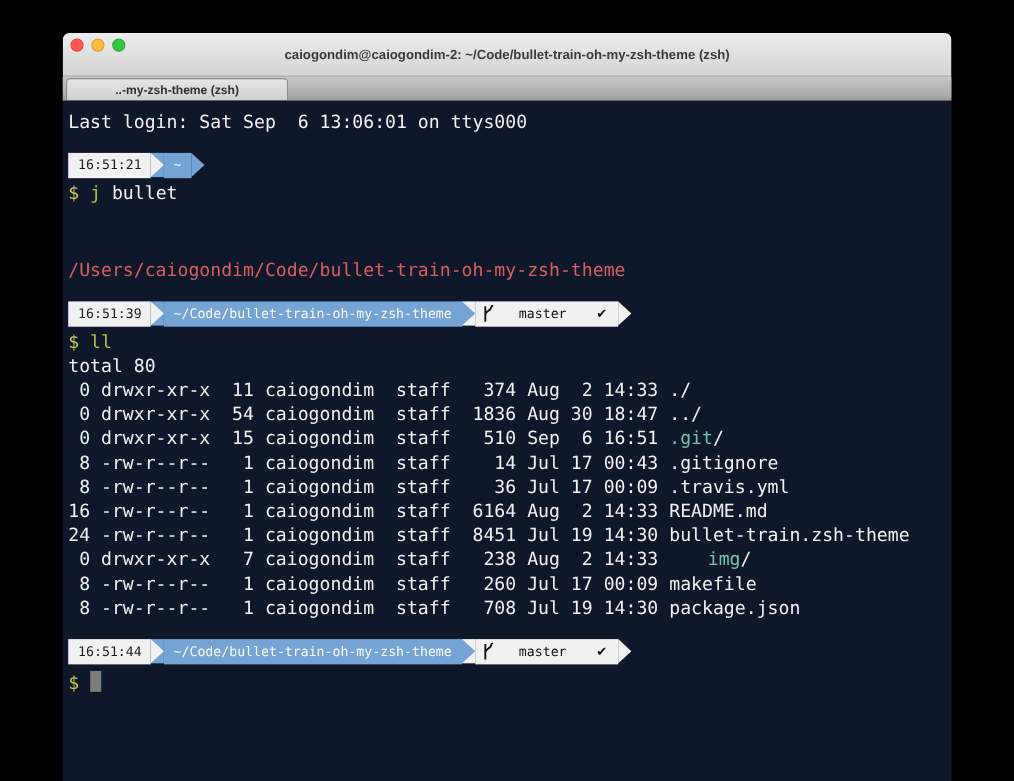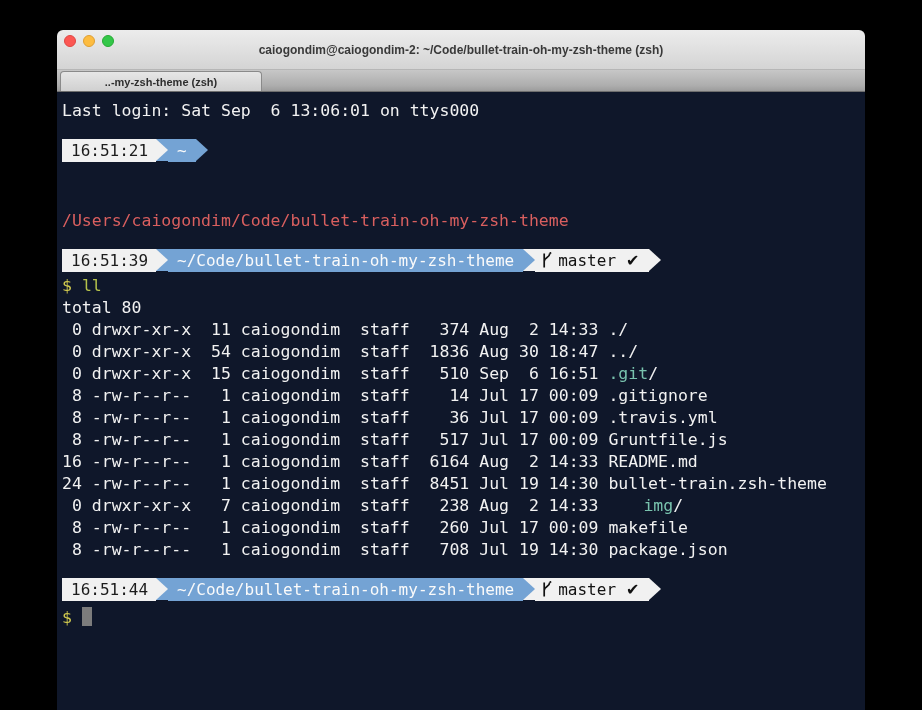--- a/index.html
+++ b/index.html
@@ -36,25 +36,25 @@
          color:#2e2e2e; text-align:center; line-height:20px;
          white-space:nowrap; overflow:hidden; }
 
   
   .terminal { background:#0f172a; height:636px; padding:8px 4px 0 5px;
               font-size:16.5px; color:#f2f2f2; cursor:text; }
   .line { white-space:pre; height:22px; line-height:22px; }
 
   
   .pbar { display:flex; height:23px; margin:17px 0 3px; align-items:stretch; }
-  .seg { line-height:23px; white-space:pre; font-size:16px; }
+  .seg { line-height:23px; white-space:pre; font-size:12px; }
   .seg.time { background:#f1f1f1; color:#1c1c1c; padding:0 8px 0 9px; }
   .seg.dir  { background:#74a3d4; color:#fafafa; padding:0 9px; }
   .seg.git  { background:#f1f1f1; color:#111; padding:0 10px 0 6px;
-              display:flex; align-items:center; gap:1px;text-align:right; }
+              display:flex; align-items:center; gap:18px;text-align:right; }
   .arr { width:0; height:0; border-top:11.5px solid transparent;
          border-bottom:11.5px solid transparent; border-left:12px solid transparent; }
   .branch-svg { display:block; margin-right:5px; }
   .gcheck { font-family:"DejaVu Sans", sans-serif; font-weight:bold; margin-left:9px; }
 
   .cursor { display:inline-block; width:10px; height:19px; background:#7c7c7c;
             transform:translateY(3px); }
 </style>
 </head>
 <body>
@@ -73,39 +73,39 @@
   </div>
   <div class="terminal">
     <div class="line">Last login: Sat Sep  6 13:06:01 on ttys000</div>
     <div id="term-lines">
         <div class="pbar">
           <span class="seg time">16:51:21</span>
           <span class="arr" style="border-left-color: rgb(241, 241, 241); background: rgb(116, 163, 212);"></span>
           <span class="seg dir">~</span>
           <span class="arr" style="border-left-color: rgb(116, 163, 212);"></span>
         </div>
+        <div class="line"><span style="color: rgb(207, 200, 78);">$</span> <span style="color: rgb(180, 194, 75);">j</span><span> bullet</span></div>
         <div class="line" style="color: rgb(217, 95, 95); margin-top: 48px;">/Users/caiogondim/Code/bullet-train-oh-my-zsh-theme</div>
         <div class="pbar">
           <span class="seg time">16:51:39</span>
           <span class="arr" style="border-left-color: rgb(241, 241, 241); background: rgb(116, 163, 212);"></span>
           <span class="seg dir">~/Code/bullet-train-oh-my-zsh-theme</span>
           <span class="arr" style="border-left-color: rgb(116, 163, 212); background: rgb(241, 241, 241);"></span>
           <span class="seg git"><svg width="11" height="17" viewBox="0 0 11 17" class="branch-svg">
               <path d="M3.2 1.5 V15.5 M8.6 1.5 c0.4 4.5 -5.4 3.5 -5.4 8 M8.6 1.5 l1.6 -0.9" fill="none" stroke="#111" stroke-width="1.7"></path>
             </svg><span>master</span><span class="gcheck">✔</span></span>
           <span class="arr" style="border-left-color: rgb(241, 241, 241);"></span>
         </div>
         <div class="line"><span style="color: rgb(207, 200, 78);">$</span> <span style="color: rgb(180, 194, 75);">ll</span></div>
         <div class="line">total 80</div>
         <div class="line"><span> 0 drwxr-xr-x  11 caiogondim  staff   374 Aug  2 14:33 </span><span>./</span></div>
         <div class="line"><span> 0 drwxr-xr-x  54 caiogondim  staff  1836 Aug 30 18:47 </span><span>../</span></div>
         <div class="line"><span> 0 drwxr-xr-x  15 caiogondim  staff   510 Sep  6 16:51 </span><span style="color: rgb(120, 194, 173);">.git</span><span>/</span></div>
-        <div class="line"><span> 8 -rw-r--r--   1 caiogondim  staff    14 Jul 17 00:09 </span><span>.gitignore</span></div>
+        <div class="line"><span> 8 -rw-r--r--   1 caiogondim  staff    14 Jul 17 00:43 </span><span>.gitignore</span></div>
         <div class="line"><span> 8 -rw-r--r--   1 caiogondim  staff    36 Jul 17 00:09 </span><span>.travis.yml</span></div>
-        <div class="line"><span> 8 -rw-r--r--   1 caiogondim  staff   517 Jul 17 00:09 </span><span>Gruntfile.js</span></div>
         <div class="line"><span>16 -rw-r--r--   1 caiogondim  staff  6164 Aug  2 14:33 </span><span>README.md</span></div>
         <div class="line"><span>24 -rw-r--r--   1 caiogondim  staff  8451 Jul 19 14:30 </span><span>bullet-train.zsh-theme</span></div>
         <div class="line"><span> 0 drwxr-xr-x   7 caiogondim  staff   238 Aug  2 14:33 </span><span style="color: rgb(120, 194, 173); margin-left: 35px;">img</span><span>/</span></div>
         <div class="line"><span> 8 -rw-r--r--   1 caiogondim  staff   260 Jul 17 00:09 </span><span>makefile</span></div>
         <div class="line"><span> 8 -rw-r--r--   1 caiogondim  staff   708 Jul 19 14:30 </span><span>package.json</span></div>
         <div class="pbar">
           <span class="seg time">16:51:44</span>
           <span class="arr" style="border-left-color: rgb(241, 241, 241); background: rgb(116, 163, 212);"></span>
           <span class="seg dir">~/Code/bullet-train-oh-my-zsh-theme</span>
           <span class="arr" style="border-left-color: rgb(116, 163, 212); background: rgb(241, 241, 241);"></span>

